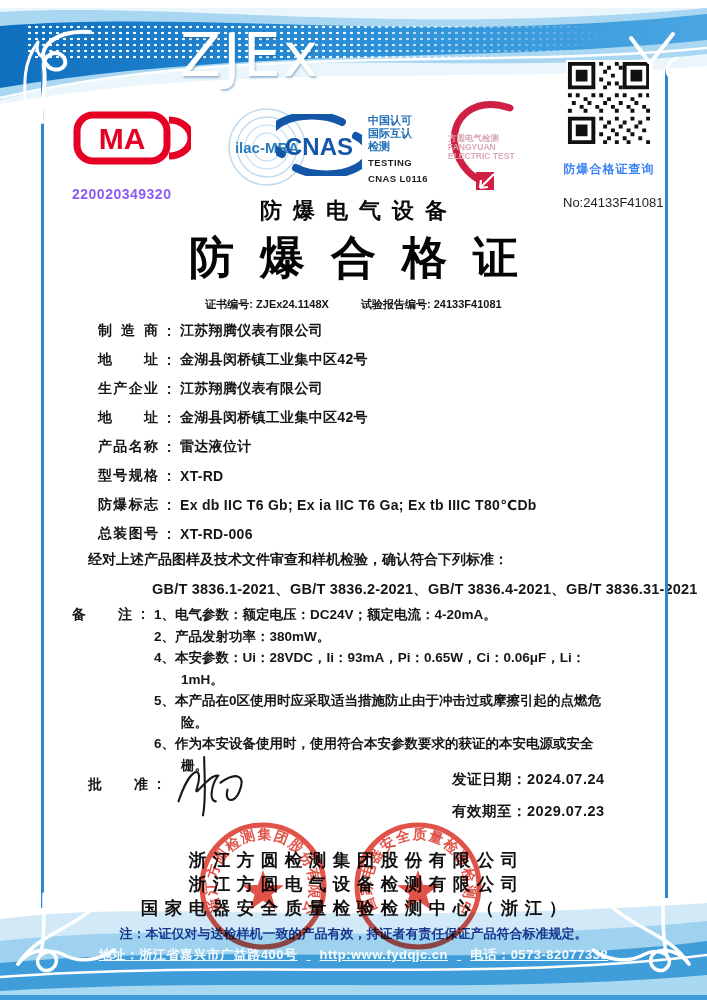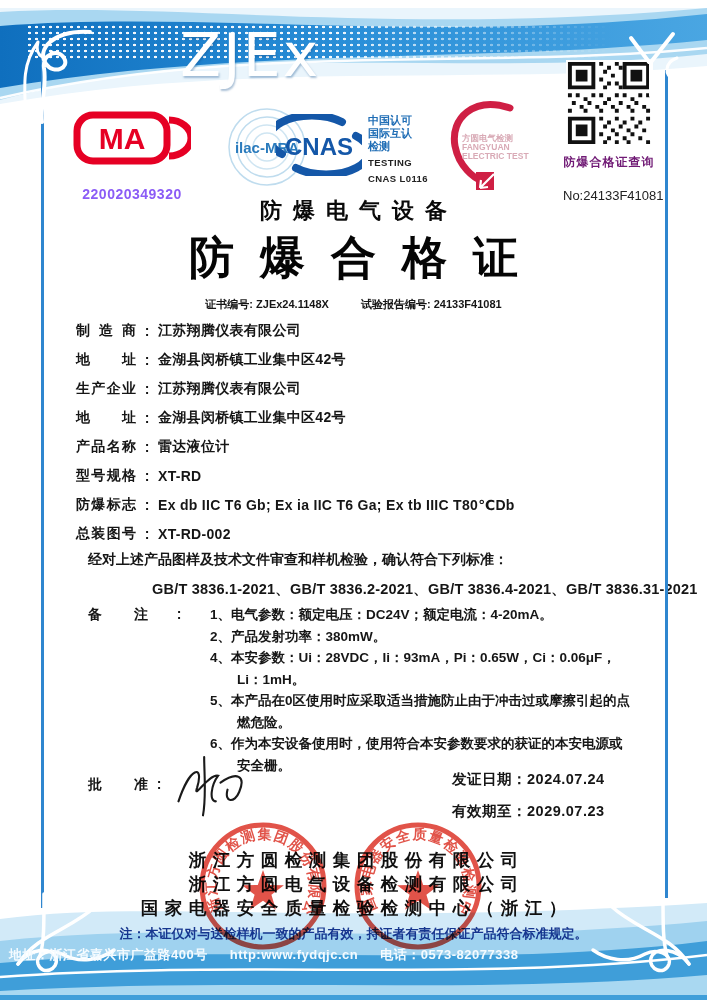--- a/index.html
+++ b/index.html
@@ -21,51 +21,51 @@
   }
   .zjex{
     top:20px;left:180px;font-size:60px;font-weight:400;color:#fff;letter-spacing:2px;
     text-shadow:1px 2px 2px rgba(20,80,140,.35);font-family:"DejaVu Sans","Liberation Sans",sans-serif;
   }
   .side-line{width:3px;background:#2f86cf;z-index:2;}
   .side-line.left{left:41px;top:58px;height:850px;}
   .side-line.right{right:39px;top:70px;height:828px;}
 
   
-  .cma-wrap{top:110px;left:72px;width:120px;text-align:center;}
+  .cma-wrap{top:110px;left:72px;width:120px;}
   .cma-num{margin-top:20px;color:#8b5cf6;font-weight:700;font-size:14px;letter-spacing:.5px;}
   .ilac-wrap{top:106px;left:226px;}
   .cnas-wrap{top:114px;left:276px;display:flex;}
   .cnas-text{margin-left:6px;line-height:13px;}
   .cnas-cn{color:#1f6db5;font-size:11px;font-weight:700;}
   .cnas-en{color:#222;font-size:9.5px;font-weight:800;margin-top:3px;letter-spacing:.4px;}
   .fy-wrap{top:94px;left:424px;}
-  .fy-faint{top:40px;left:38px;width:90px;color:#d9aab6;font-size:8.5px;line-height:9px;font-weight:700;}
+  .fy-faint{top:40px;left:24px;width:90px;color:#d9aab6;font-size:8.5px;line-height:9px;font-weight:700;}
   .qr-wrap{top:60px;left:563px;width:92px;text-align:center;}
-  .qr-cap{font-size:12px;font-weight:700;color:#701a75;margin-top:8px;letter-spacing:1px;}
+  .qr-cap{font-size:12px;font-weight:700;color:#3b82f6;margin-top:15px;letter-spacing:1px;}
   .qr-no{font-size:13px;color:#222;margin-top:17px;}
 
   
   .cat-title{top:196px;left:0;right:0;text-align:center;font-size:22px;font-weight:800;letter-spacing:11px;text-indent:11px;color:#0a0a0a;}
   .main-title{top:228px;left:0;right:0;text-align:center;font-size:45px;font-weight:800;letter-spacing:26px;text-indent:26px;color:#050505;}
   .cert-line{top:297px;left:0;right:0;text-align:center;font-size:11px;font-weight:700;}
   .cert-line .gap{display:inline-block;width:26px;}
 
   
-  .fields{top:316px;left:76px;width:545px;}
+  .fields{top:316px;left:98px;width:545px;}
   .frow{height:29px;display:flex;align-items:center;font-size:14px;}
   .flabel{width:60px;font-weight:700;text-align:justify;text-align-last:justify;}
   .fcolon{width:22px;text-align:center;font-weight:700;}
   .fvalue{font-weight:600;letter-spacing:.3px;white-space:nowrap;}
 
   .statement{top:551px;left:88px;font-size:14px;font-weight:700;}
   .standards{top:580px;left:152px;font-size:14.5px;font-weight:600;letter-spacing:.2px;}
 
   
-  .remarks{top:604px;left:88px;width:545px;display:flex;gap:20px;}
+  .remarks{top:604px;left:72px;width:545px;display:flex;}
   .rlabel{width:60px;font-weight:700;font-size:14px;text-align:justify;text-align-last:justify;margin-top:2px;}
   .rcolon{width:22px;text-align:center;font-weight:700;font-size:14px;margin-top:2px;}
   .ritems{flex:1;}
   .ritem{font-size:13.5px;font-weight:600;line-height:21.5px;padding-left:2em;text-indent:-2em;}
 
   
   .approve{top:776px;left:88px;display:flex;font-size:14px;}
   .sig-svg{top:750px;left:150px;}
   .dates{top:770px;left:452px;font-size:14.5px;font-weight:700;letter-spacing:.5px;}
   .dates .dline{height:32px;}
@@ -73,21 +73,21 @@
   
   .issuers{top:848px;left:0;right:0;text-align:center;z-index:3;}
   .issuer{font-size:17.5px;font-weight:800;letter-spacing:6.5px;text-indent:6.5px;line-height:24px;color:#101010;}
   .seal{z-index:6;opacity:.88;mix-blend-mode:multiply;}
   .seal.s1{top:820px;left:197px;}
   .seal.s2{top:820px;left:352px;}
   .note{top:925px;left:0;right:0;text-align:center;font-size:13px;font-weight:700;color:#16368f;z-index:4;}
 
   
   .bottom-svg{top:893px;left:0;z-index:1;}
-  .footer-line{top:946px;left:0;right:0;text-align:left;z-index:4;color:#f4fbff;font-size:13px;font-weight:600;letter-spacing:.5px;}
+  .footer-line{top:946px;left:0;right:0;text-align:center;z-index:4;color:#f4fbff;font-size:13px;font-weight:600;letter-spacing:.5px;text-decoration:underline;}
   .footer-line span{margin:0 9px;}
   .flourish{z-index:3;}
   .fl-tl{top:24px;left:12px;}
   .fl-tr{top:28px;right:14px;}
   .fl-bl{top:890px;left:10px;}
   .fl-br{top:890px;right:10px;transform:scaleX(-1);}
 </style>
 </head>
 <body>
 
@@ -224,21 +224,21 @@
         <span class="fvalue">XT-RD</span>
       </div>
     <div class="frow">
         <span class="flabel">防爆标志</span>
         <span class="fcolon">:</span>
         <span class="fvalue">Ex db IIC T6 Gb; Ex ia IIC T6 Ga; Ex tb IIIC T80℃Db</span>
       </div>
     <div class="frow">
         <span class="flabel">总装图号</span>
         <span class="fcolon">:</span>
-        <span class="fvalue">XT-RD-002</span>
+        <span class="fvalue">XT-RD-006</span>
       </div>
   </div>
 
   <div class="abs statement">经对上述产品图样及技术文件审查和样机检验，确认符合下列标准：</div>
   <div class="abs standards">GB/T 3836.1-2021、GB/T 3836.2-2021、GB/T 3836.4-2021、GB/T 3836.31-2021</div>
 
   <div class="abs remarks">
     <span class="rlabel">备注</span>
     <span class="rcolon">:</span>
     <div class="ritems">

